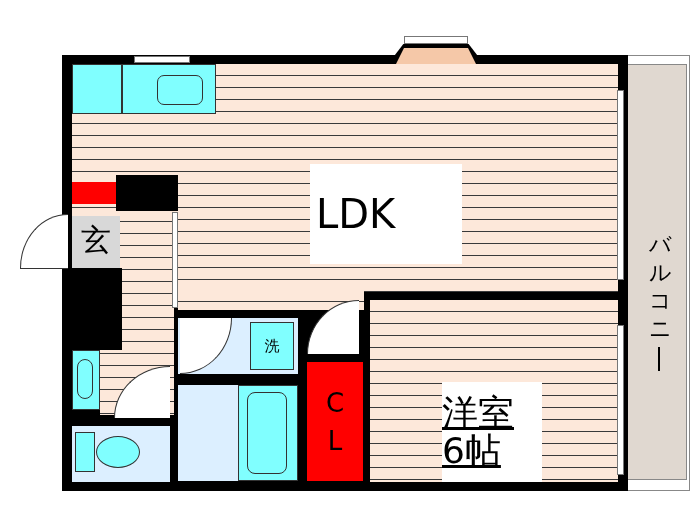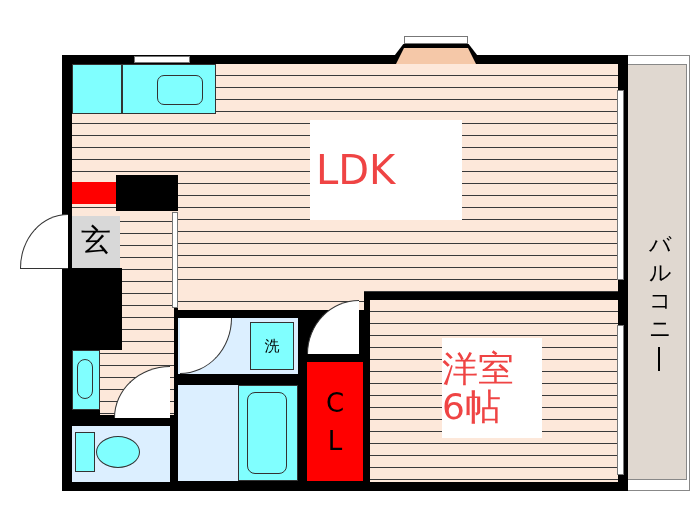--- a/index.html
+++ b/index.html
@@ -3,21 +3,21 @@
 <meta charset="utf-8">
 <style>
   html,body{margin:0;padding:0;background:#fff;}
   body{width:700px;height:525px;position:relative;overflow:hidden;font-family:"DejaVu Sans","Liberation Sans",sans-serif;}
   .abs{position:absolute;box-sizing:border-box;}
   .floor{background-color:#fde8da;background-image:repeating-linear-gradient(to bottom, transparent 0px, transparent 11px, #3a3a3a 11px, #3a3a3a 12px);}
   .wall{background:#000;}
   .wet{background:#dcefff;}
   .fix{background:#80ffff;border:1.5px solid #333;}
   .red{background:#ff0000;}
-  .label{background:#fff;color:#ef4444;display:flex;flex-direction:column;justify-content:center;line-height:1.05;}
+  .label{background:#fff;color:#000000;display:flex;flex-direction:column;justify-content:center;line-height:1.05;margin-top:44px;}
   .win{background:#fff;border:1px solid #777;}
 </style>
 </head>
 <body>
 
 <div class="abs" style="left:624px;top:55px;width:66px;height:436px;background:#fff;border:1px solid #888;">
   <div class="abs" style="left:2px;top:8px;width:60px;height:416px;background:#e0d8d0;border:1px solid #888;"></div>
   <div class="abs" style="left:24px;top:175px;width:20px;font-size:22px;line-height:28px;text-align:center;">
     <div>バ</div>
     <div>ル</div>
@@ -79,21 +79,21 @@
   <div class="abs" style="left:8px;top:6px;width:40px;height:82px;border:1.5px solid #333;border-radius:8px;"></div>
 </div>
 
 <div class="abs red" style="left:307px;top:362px;width:56px;height:119px;display:flex;flex-direction:column;align-items:center;justify-content:center;font-size:26px;line-height:38px;">
   <span>C</span>
   <span>L</span>
 </div>
 <div class="abs" style="left:307px;top:300px;width:52px;height:54px;background:#fff;border-top:1px solid #333;border-left:1px solid #333;border-top-left-radius:52px 54px;"></div>
 
 <div class="abs floor" style="left:370px;top:300px;width:248px;height:182px;"></div>
-<div class="abs label" style="left:442px;top:338px;width:100px;height:100px;font-size:36px;">
+<div class="abs label" style="left:442px;top:338px;width:100px;height:100px;font-size:36px;text-decoration:underline;">
   <span>洋室</span>
   <span>6帖</span>
 </div>
 
 <div class="abs label" style="left:310px;top:120px;width:152px;height:100px;font-size:40px;padding-left:6px;">
   <span>LDK</span>
 </div>
 
 <div class="abs win" style="left:617px;top:90px;width:7px;height:190px;"></div>
 <div class="abs win" style="left:617px;top:325px;width:7px;height:150px;"></div>

